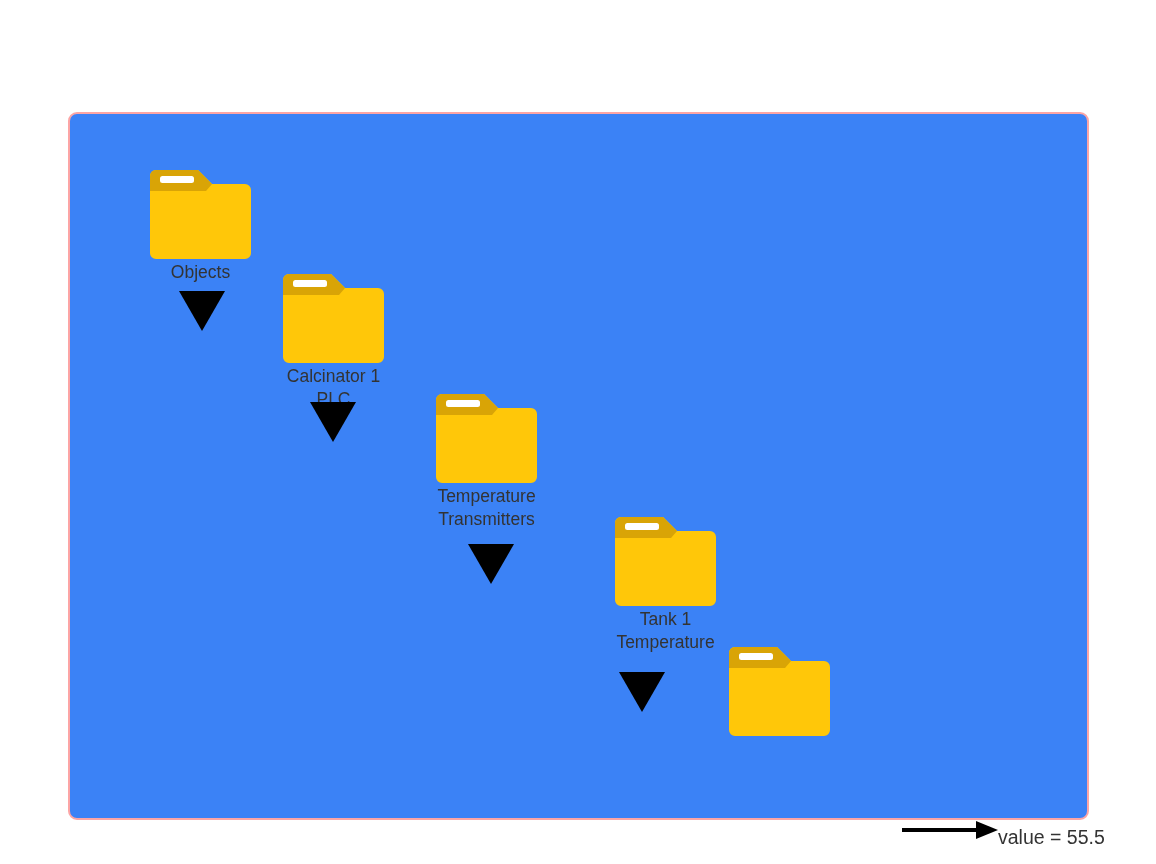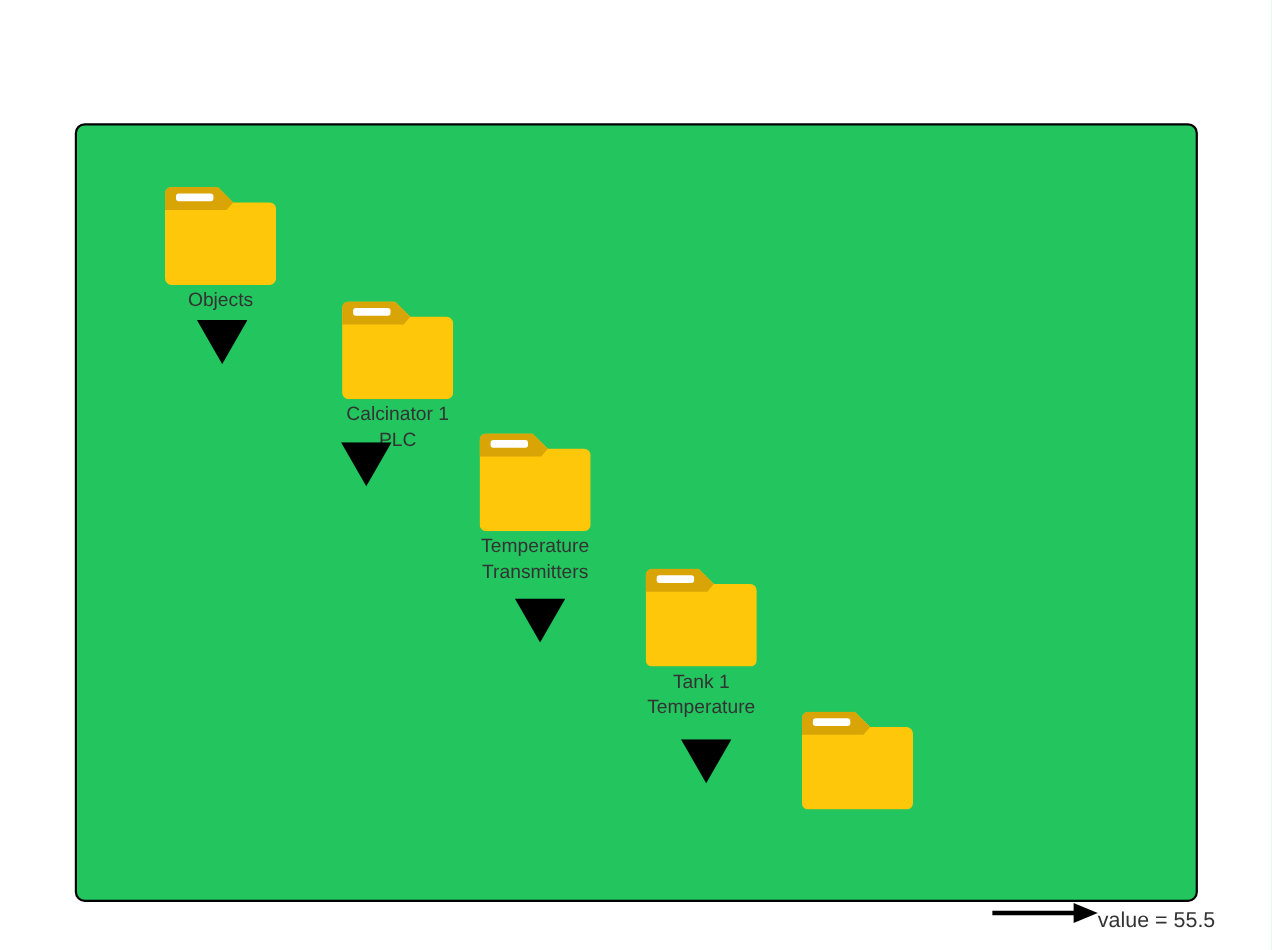--- a/index.html
+++ b/index.html
@@ -35,23 +35,23 @@
   }
 
   
   #browser-panel {
     position: absolute;
     left: 68px;
     top: 112px;
     width: 1021px;
     height: 708px;
     box-sizing: border-box;
-    border: 2px solid #000000;
+    border: 2px solid #fca5a5;
     border-radius: 9px;
-    background: #22c55e;
+    background: #3b82f6;
   }
 
   
   .node {
     position: absolute;
     width: 240px;
   }
   .folder-icon {
     position: relative;
     width: 101px;
@@ -111,42 +111,42 @@
         <div class="node" style="left: 80px; top: 56px;">
           <div class="folder-icon">
             <svg width="101" height="89" viewBox="0 0 101 89" xmlns="http://www.w3.org/2000/svg">
               <path d="M0 6 A6 6 0 0 1 6 0 L48 0 L62 14 L95 14 A6 6 0 0 1 101 20 L101 83 A6 6 0 0 1 95 89 L6 89 A6 6 0 0 1 0 83 Z" fill="#ffc709"></path>
               <path d="M0 6 A6 6 0 0 1 6 0 L48 0 L62 14 L56 21 L0 21 Z" fill="#d9a406"></path>
               <rect x="10" y="6" width="34" height="7" rx="2.5" fill="#ffffff"></rect>
             </svg>
           </div>
           <div class="node-label">Objects</div>
         </div>
-        <div class="node" style="left: 213px; top: 160px; margin-left: 28px;">
+        <div class="node" style="left: 213px; top: 160px;">
           <div class="folder-icon">
             <svg width="101" height="89" viewBox="0 0 101 89" xmlns="http://www.w3.org/2000/svg">
               <path d="M0 6 A6 6 0 0 1 6 0 L48 0 L62 14 L95 14 A6 6 0 0 1 101 20 L101 83 A6 6 0 0 1 95 89 L6 89 A6 6 0 0 1 0 83 Z" fill="#ffc709"></path>
               <path d="M0 6 A6 6 0 0 1 6 0 L48 0 L62 14 L56 21 L0 21 Z" fill="#d9a406"></path>
               <rect x="10" y="6" width="34" height="7" rx="2.5" fill="#ffffff"></rect>
             </svg>
           </div>
           <div class="node-label">Calcinator 1 PLC</div>
         </div>
         <div class="node" style="left: 366px; top: 280px;">
           <div class="folder-icon">
             <svg width="101" height="89" viewBox="0 0 101 89" xmlns="http://www.w3.org/2000/svg">
               <path d="M0 6 A6 6 0 0 1 6 0 L48 0 L62 14 L95 14 A6 6 0 0 1 101 20 L101 83 A6 6 0 0 1 95 89 L6 89 A6 6 0 0 1 0 83 Z" fill="#ffc709"></path>
               <path d="M0 6 A6 6 0 0 1 6 0 L48 0 L62 14 L56 21 L0 21 Z" fill="#d9a406"></path>
               <rect x="10" y="6" width="34" height="7" rx="2.5" fill="#ffffff"></rect>
             </svg>
           </div>
           <div class="node-label">Temperature
 Transmitters</div>
         </div>
-        <div class="node" style="left: 517px; top: 403px;">
+        <div class="node" style="left: 545px; top: 403px;">
           <div class="folder-icon">
             <svg width="101" height="89" viewBox="0 0 101 89" xmlns="http://www.w3.org/2000/svg">
               <path d="M0 6 A6 6 0 0 1 6 0 L48 0 L62 14 L95 14 A6 6 0 0 1 101 20 L101 83 A6 6 0 0 1 95 89 L6 89 A6 6 0 0 1 0 83 Z" fill="#ffc709"></path>
               <path d="M0 6 A6 6 0 0 1 6 0 L48 0 L62 14 L56 21 L0 21 Z" fill="#d9a406"></path>
               <rect x="10" y="6" width="34" height="7" rx="2.5" fill="#ffffff"></rect>
             </svg>
           </div>
           <div class="node-label">Tank 1
 Temperature</div>
         </div>

